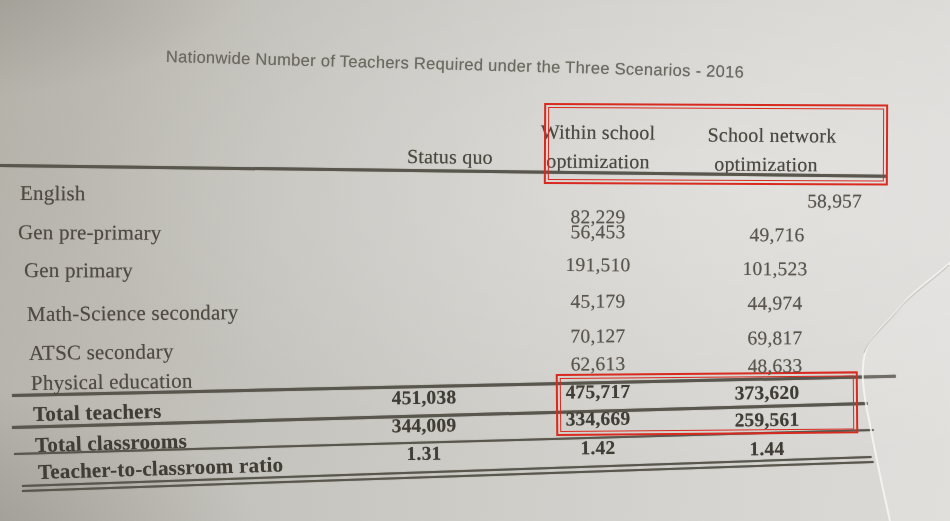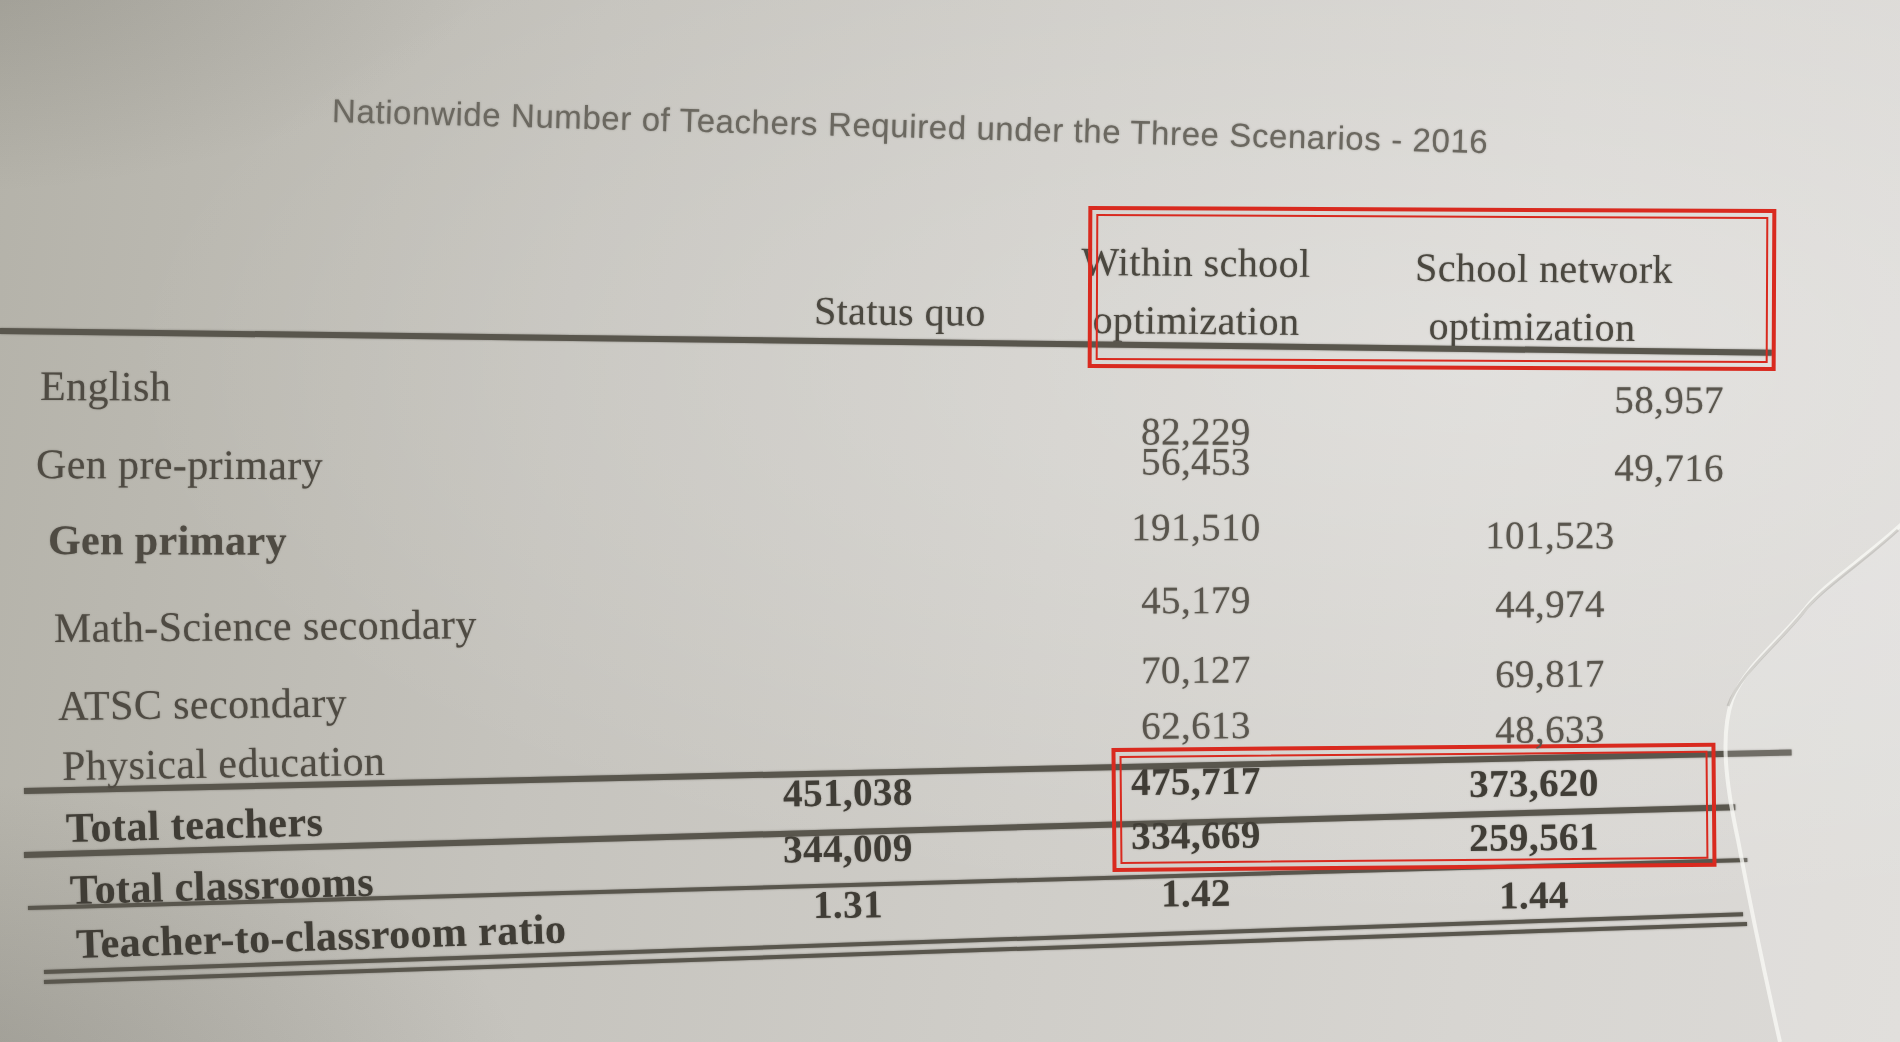--- a/index.html
+++ b/index.html
@@ -52,23 +52,23 @@
 
   <div class="redbox" style="left:544px;top:103px;width:340px;height:77px;transform:rotate(0.25deg);"></div>
   <div class="redbox" style="left:556px;top:374px;width:298px;height:58px;transform:rotate(-0.5deg);"></div>
 
   <div class="cell" style="left:20px;top:181px;transform:rotate(0.3deg);">English</div>
   <div class="cell num" style="left:513px;top:186px;transform:rotate(0.2deg);margin-top:20px;">82,229</div>
   <div class="cell num" style="left:692px;top:190px;transform:rotate(0.2deg);text-align:right;">58,957</div>
 
   <div class="cell" style="left:18px;top:220px;transform:rotate(0.3deg);">Gen pre-primary</div>
   <div class="cell num" style="left:513px;top:221px;transform:rotate(0.2deg);">56,453</div>
-  <div class="cell num" style="left:692px;top:224px;transform:rotate(0.2deg);text-align:right;">49,716</div>
+  <div class="cell num" style="left:692px;top:224px;transform:rotate(0.2deg);">49,716</div>
 
-  <div class="cell" style="left:24px;top:258px;transform:rotate(0.2deg);font-weight:bold;">Gen primary</div>
+  <div class="cell" style="left:24px;top:258px;transform:rotate(0.2deg);">Gen primary</div>
   <div class="cell num" style="left:513px;top:254px;transform:rotate(0.1deg);">191,510</div>
   <div class="cell num" style="left:690px;top:258px;transform:rotate(0.1deg);font-family:Liberation Serif, serif;">101,523</div>
 
   <div class="cell" style="left:27px;top:302px;transform:rotate(-0.5deg);">Math-Science secondary</div>
   <div class="cell num" style="left:513px;top:291px;transform:rotate(-0.3deg);">45,179</div>
   <div class="cell num" style="left:690px;top:293px;transform:rotate(-0.3deg);">44,974</div>
 
   <div class="cell" style="left:29px;top:341px;transform:rotate(-0.7deg);">ATSC secondary</div>
   <div class="cell num" style="left:513px;top:326px;transform:rotate(-0.4deg);">70,127</div>
   <div class="cell num" style="left:690px;top:328px;transform:rotate(-0.4deg);">69,817</div>

